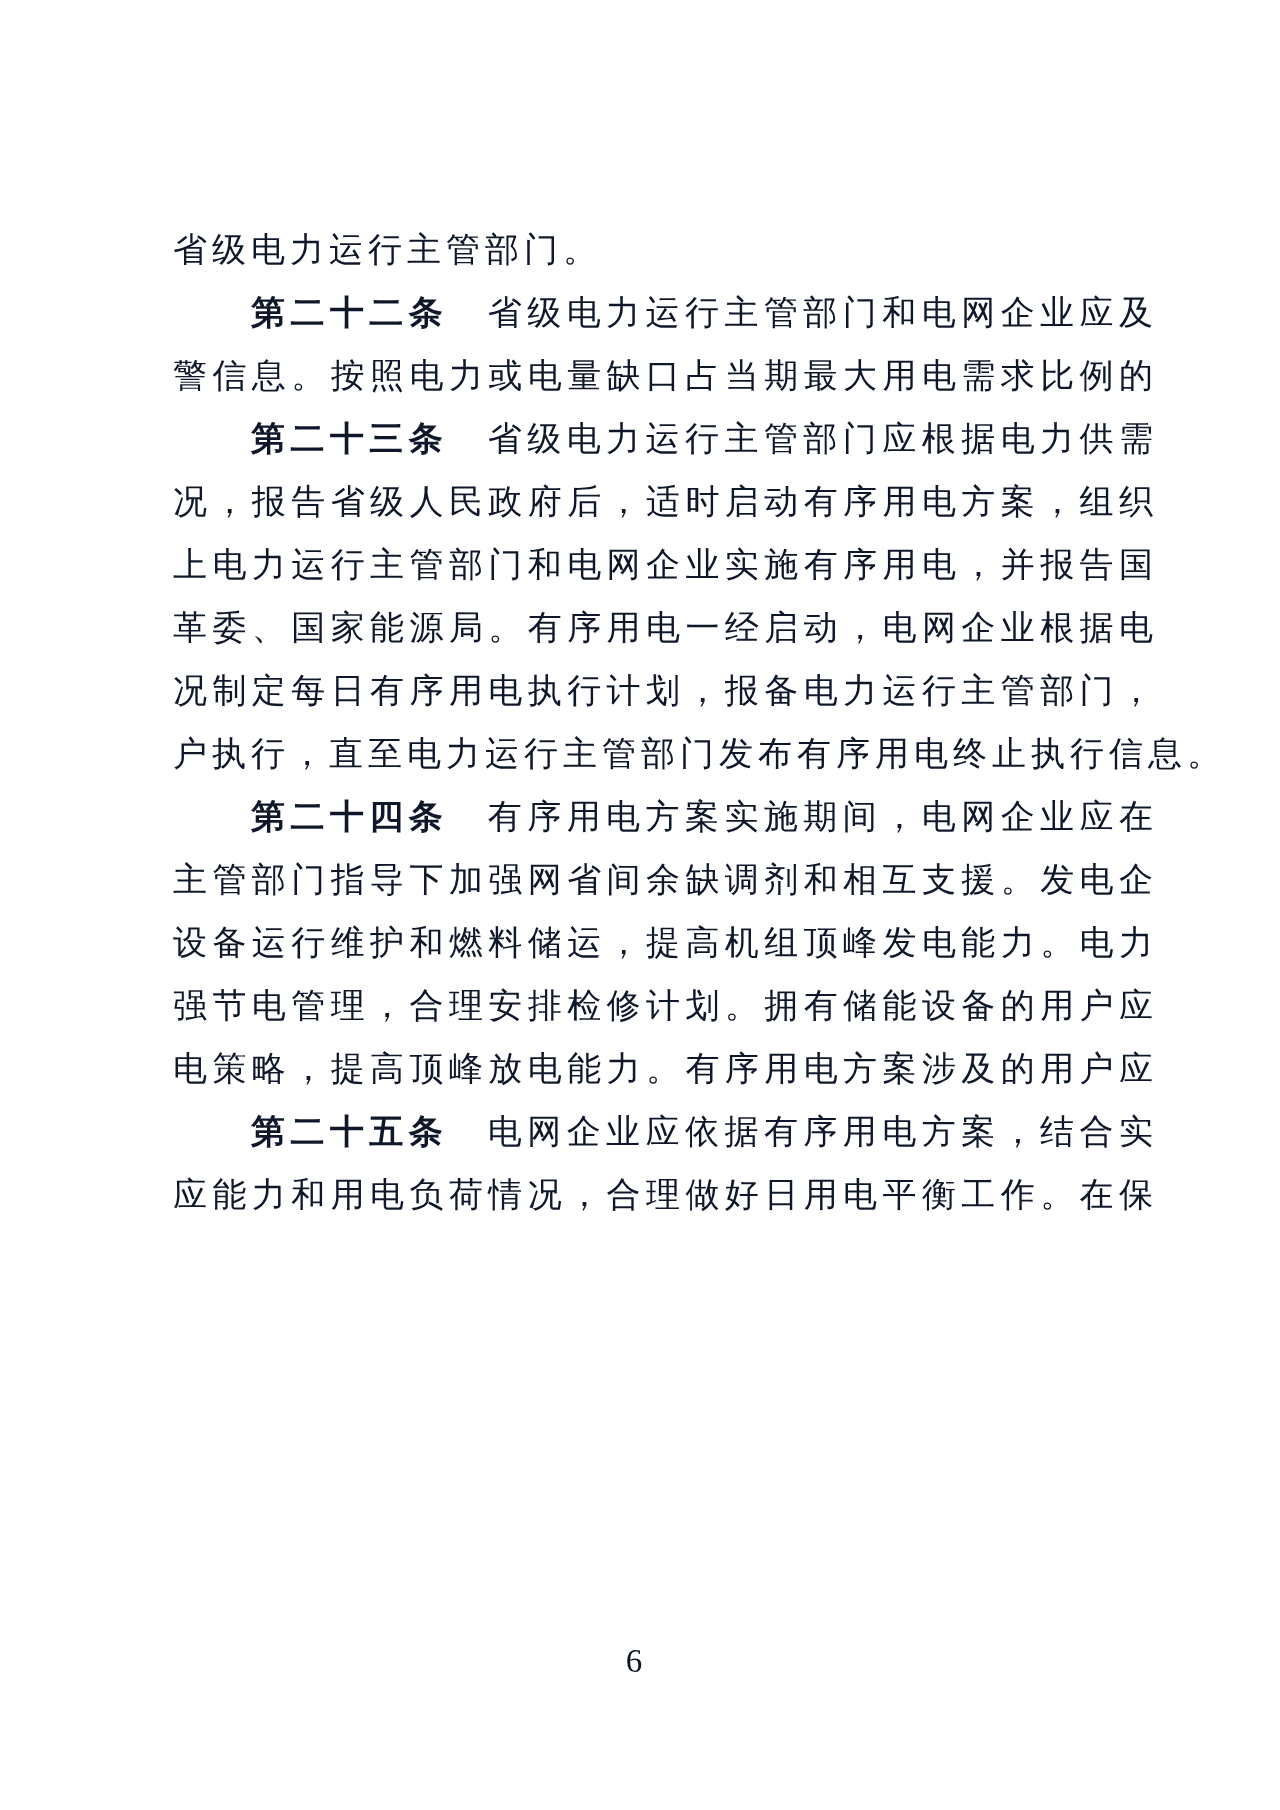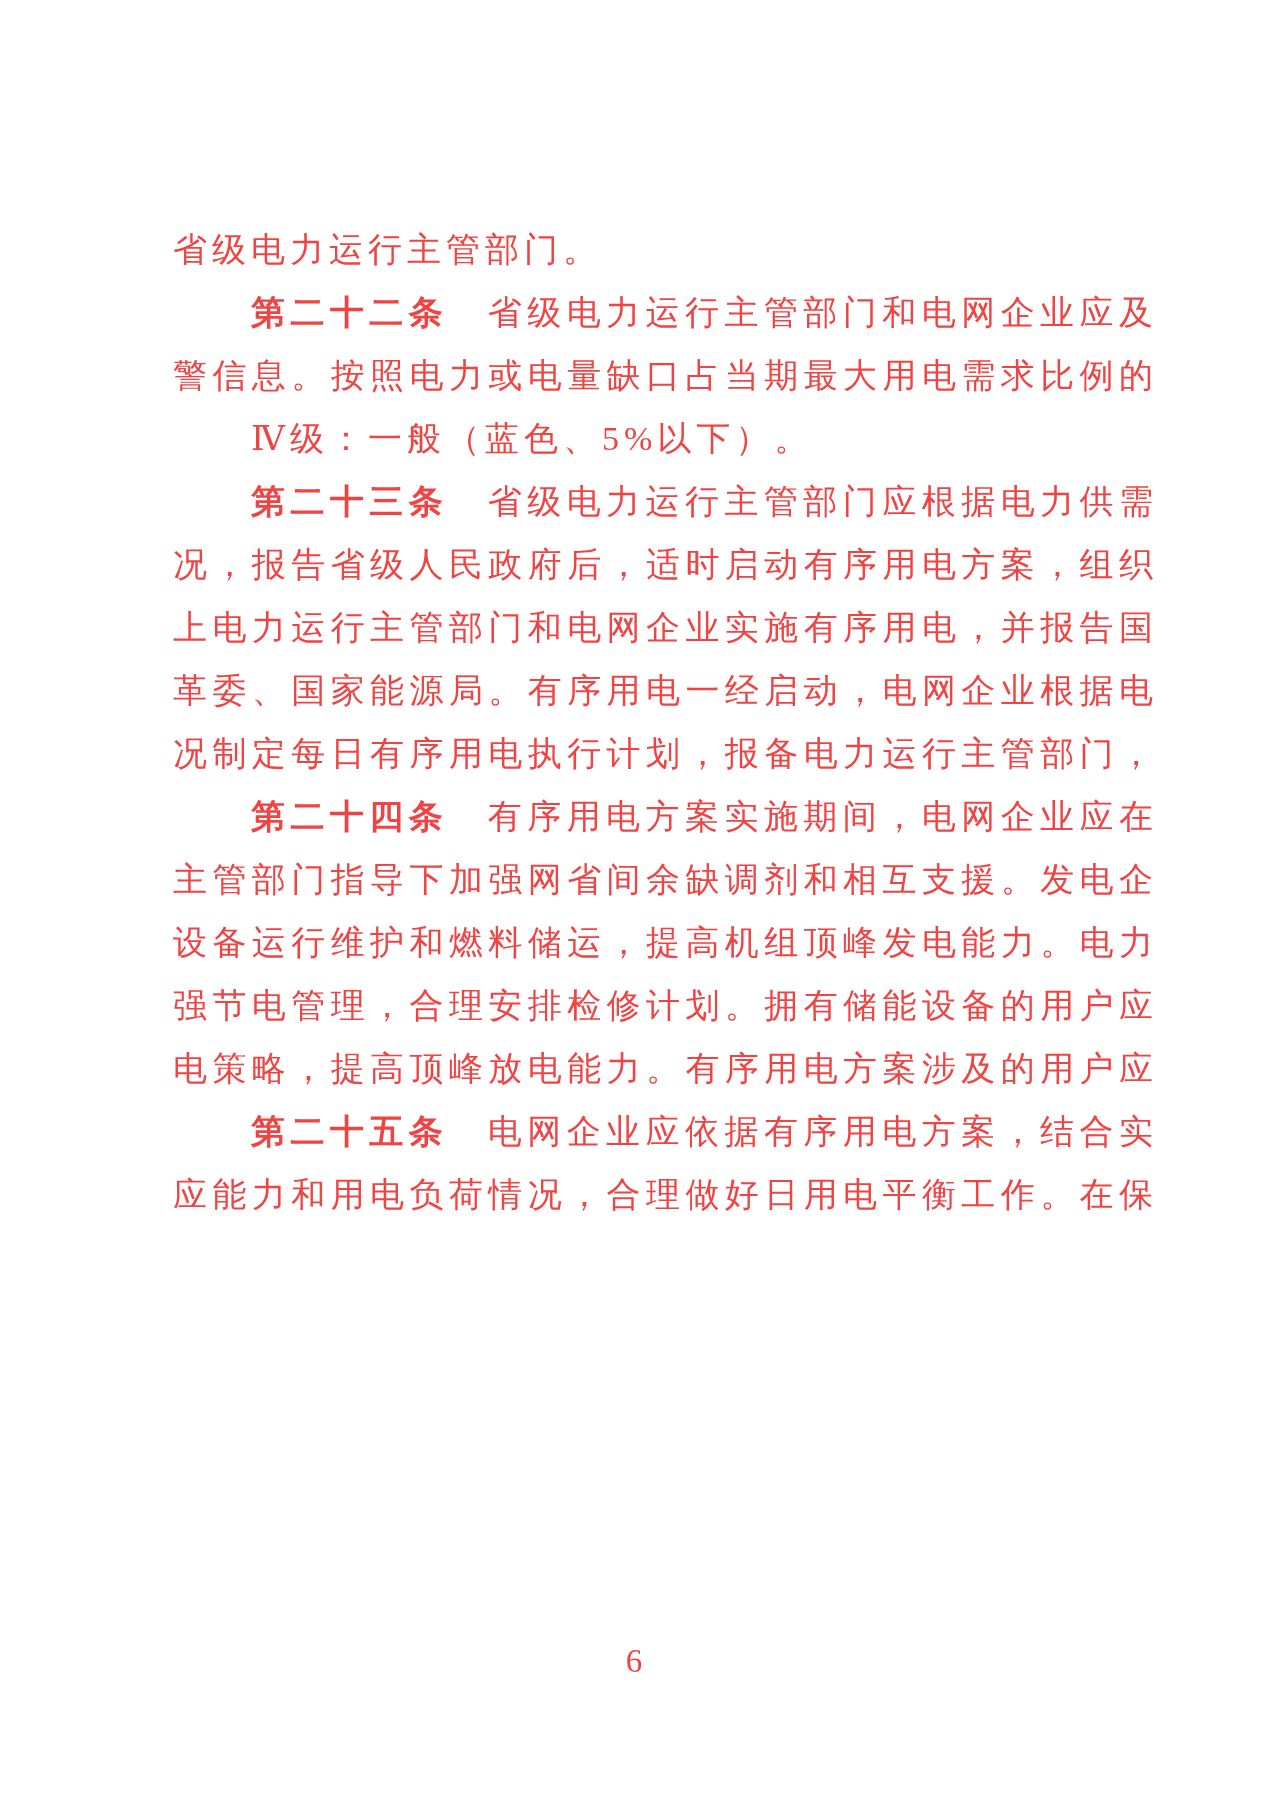--- a/index.html
+++ b/index.html
@@ -5,21 +5,21 @@
   html, body {
     margin: 0;
     padding: 0;
     background: #ffffff;
   }
   .page {
     position: relative;
     width: 1280px;
     height: 1810px;
     background: #ffffff;
-    color: #ef4444;
+    color: #0f172a;
     font-family: "Liberation Serif", "DejaVu Serif", serif;
     overflow: hidden;
   }
   .textblock {
     position: absolute;
     left: 173px;
     top: 218px;
     width: 985px;
   }
   .line {
@@ -57,26 +57,26 @@
   }
 </style>
 </head>
 <body>
 
 <div class="page">
   <div class="textblock">
       <div class="line">省级电力运行主管部门。</div>
       <div class="line indent fill"><span class="article-no">第二十二条</span>　省级电力运行主管部门和电网企业应及时发布预</div>
       <div class="line fill">警信息。按照电力或电量缺口占当期最大用电需求比例的不同，预</div>
-      <div class="line indent">Ⅳ级：一般（蓝色、5%以下）。</div>
       <div class="line indent fill"><span class="article-no">第二十三条</span>　省级电力运行主管部门应根据电力供需平衡情</div>
       <div class="line fill">况，报告省级人民政府后，适时启动有序用电方案，组织县级及以</div>
       <div class="line fill">上电力运行主管部门和电网企业实施有序用电，并报告国家发展改</div>
       <div class="line fill">革委、国家能源局。有序用电一经启动，电网企业根据电力供需状</div>
       <div class="line fill">况制定每日有序用电执行计划，报备电力运行主管部门，并通知用</div>
+      <div class="line">户执行，直至电力运行主管部门发布有序用电终止执行信息。</div>
       <div class="line indent fill"><span class="article-no">第二十四条</span>　有序用电方案实施期间，电网企业应在电力运行</div>
       <div class="line fill">主管部门指导下加强网省间余缺调剂和相互支援。发电企业应加强</div>
       <div class="line fill">设备运行维护和燃料储运，提高机组顶峰发电能力。电力用户应加</div>
       <div class="line fill">强节电管理，合理安排检修计划。拥有储能设备的用户应优化充放</div>
       <div class="line fill">电策略，提高顶峰放电能力。有序用电方案涉及的用户应按照调控</div>
       <div class="line indent fill"><span class="article-no">第二十五条</span>　电网企业应依据有序用电方案，结合实际电力供</div>
       <div class="line fill">应能力和用电负荷情况，合理做好日用电平衡工作。在保证有序用</div>
     </div>
   <div class="pagenum">6</div>
 </div>

